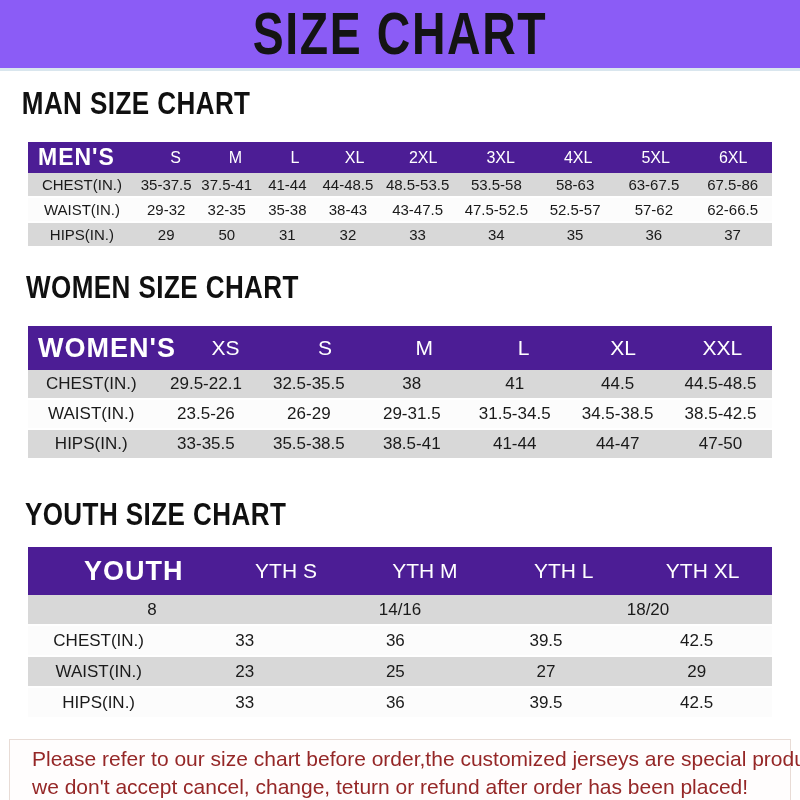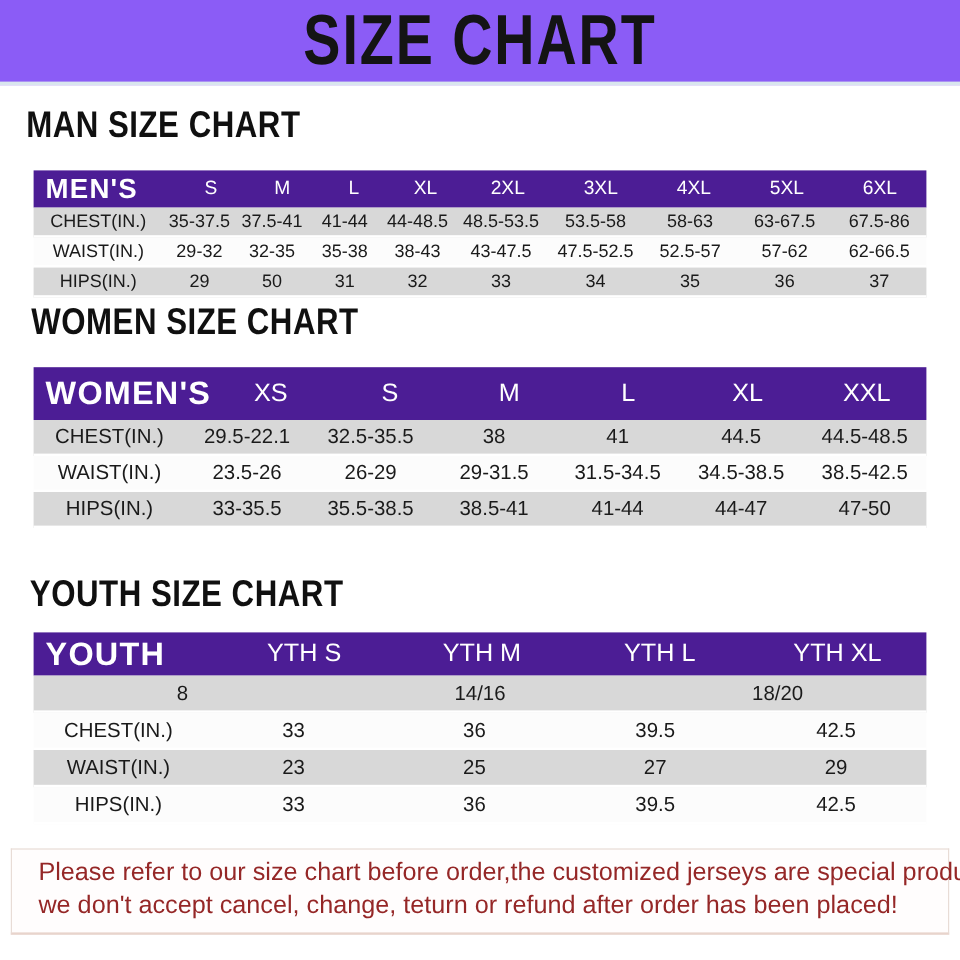--- a/index.html
+++ b/index.html
@@ -16,21 +16,21 @@
     display:inline-block;font-size:58px;font-weight:bold;color:#141414;
     line-height:1;transform:scale(0.80,1.02);letter-spacing:2px;white-space:nowrap;
   }
   
   .section-heading{text-align:left;margin:0;}
   .section-heading .heading-text{
     display:inline-block;font-size:31px;font-weight:bold;color:#101010;
     transform:scaleX(0.84);letter-spacing:0.5px;line-height:32px;white-space:nowrap;
   }
   .heading-man{margin-top:17px;}
-  .heading-women{margin-top:4px;}
+  .heading-women{margin-top:24px;}
   .heading-youth{margin-top:39px;}
   
   .size-table{width:744px;margin:0 auto;}
   .men-table{margin-top:22px;}
   .women-table{margin-top:22px;}
   .youth-table{margin-top:16px;}
   .trow{display:flex;align-items:center;box-sizing:border-box;}
   .thead{background:#4c1d95;color:#ffffff;}
   .trow.shaded{background:#D8D8D8;border-bottom:2px solid #ffffff;}
   .trow.plain{background:#FCFCFC;border-bottom:2px solid #ffffff;}
@@ -42,21 +42,21 @@
   .men-table .thead .tlabel{font-size:23px;}
   .men-table .trow.shaded,.men-table .trow.plain{height:25px;font-size:15px;}
   .men-table .tlabel{flex:0 0 14.5%;}
   .men-table .tcell:nth-child(n+6){flex:1.3;}
   
   .women-table .thead{height:44px;font-size:21px;}
   .women-table .thead .tlabel{font-size:27px;}
   .women-table .trow.shaded,.women-table .trow.plain{height:30px;font-size:17px;}
   .women-table .tlabel{flex:0 0 17%;}
   
-  .youth-table .thead{height:36px;font-size:21px;}
+  .youth-table .thead{height:48px;font-size:21px;padding-left:46px;}
   .youth-table .thead .tlabel{font-size:27px;}
   .youth-table .trow.shaded,.youth-table .trow.plain{height:31px;font-size:17px;}
   .youth-table .tlabel{flex:0 0 19%;}
   
   .footer-box{
     width:782px;margin:20px auto 0;border:1px solid #e8dcd6;border-bottom:2px solid #e8d4cc;
     padding:5px 0 8px;background:#fffdfd;box-sizing:border-box;
   }
   .footer-line{
     color:#952727;font-size:21px;line-height:28px;padding-left:22px;white-space:nowrap;

